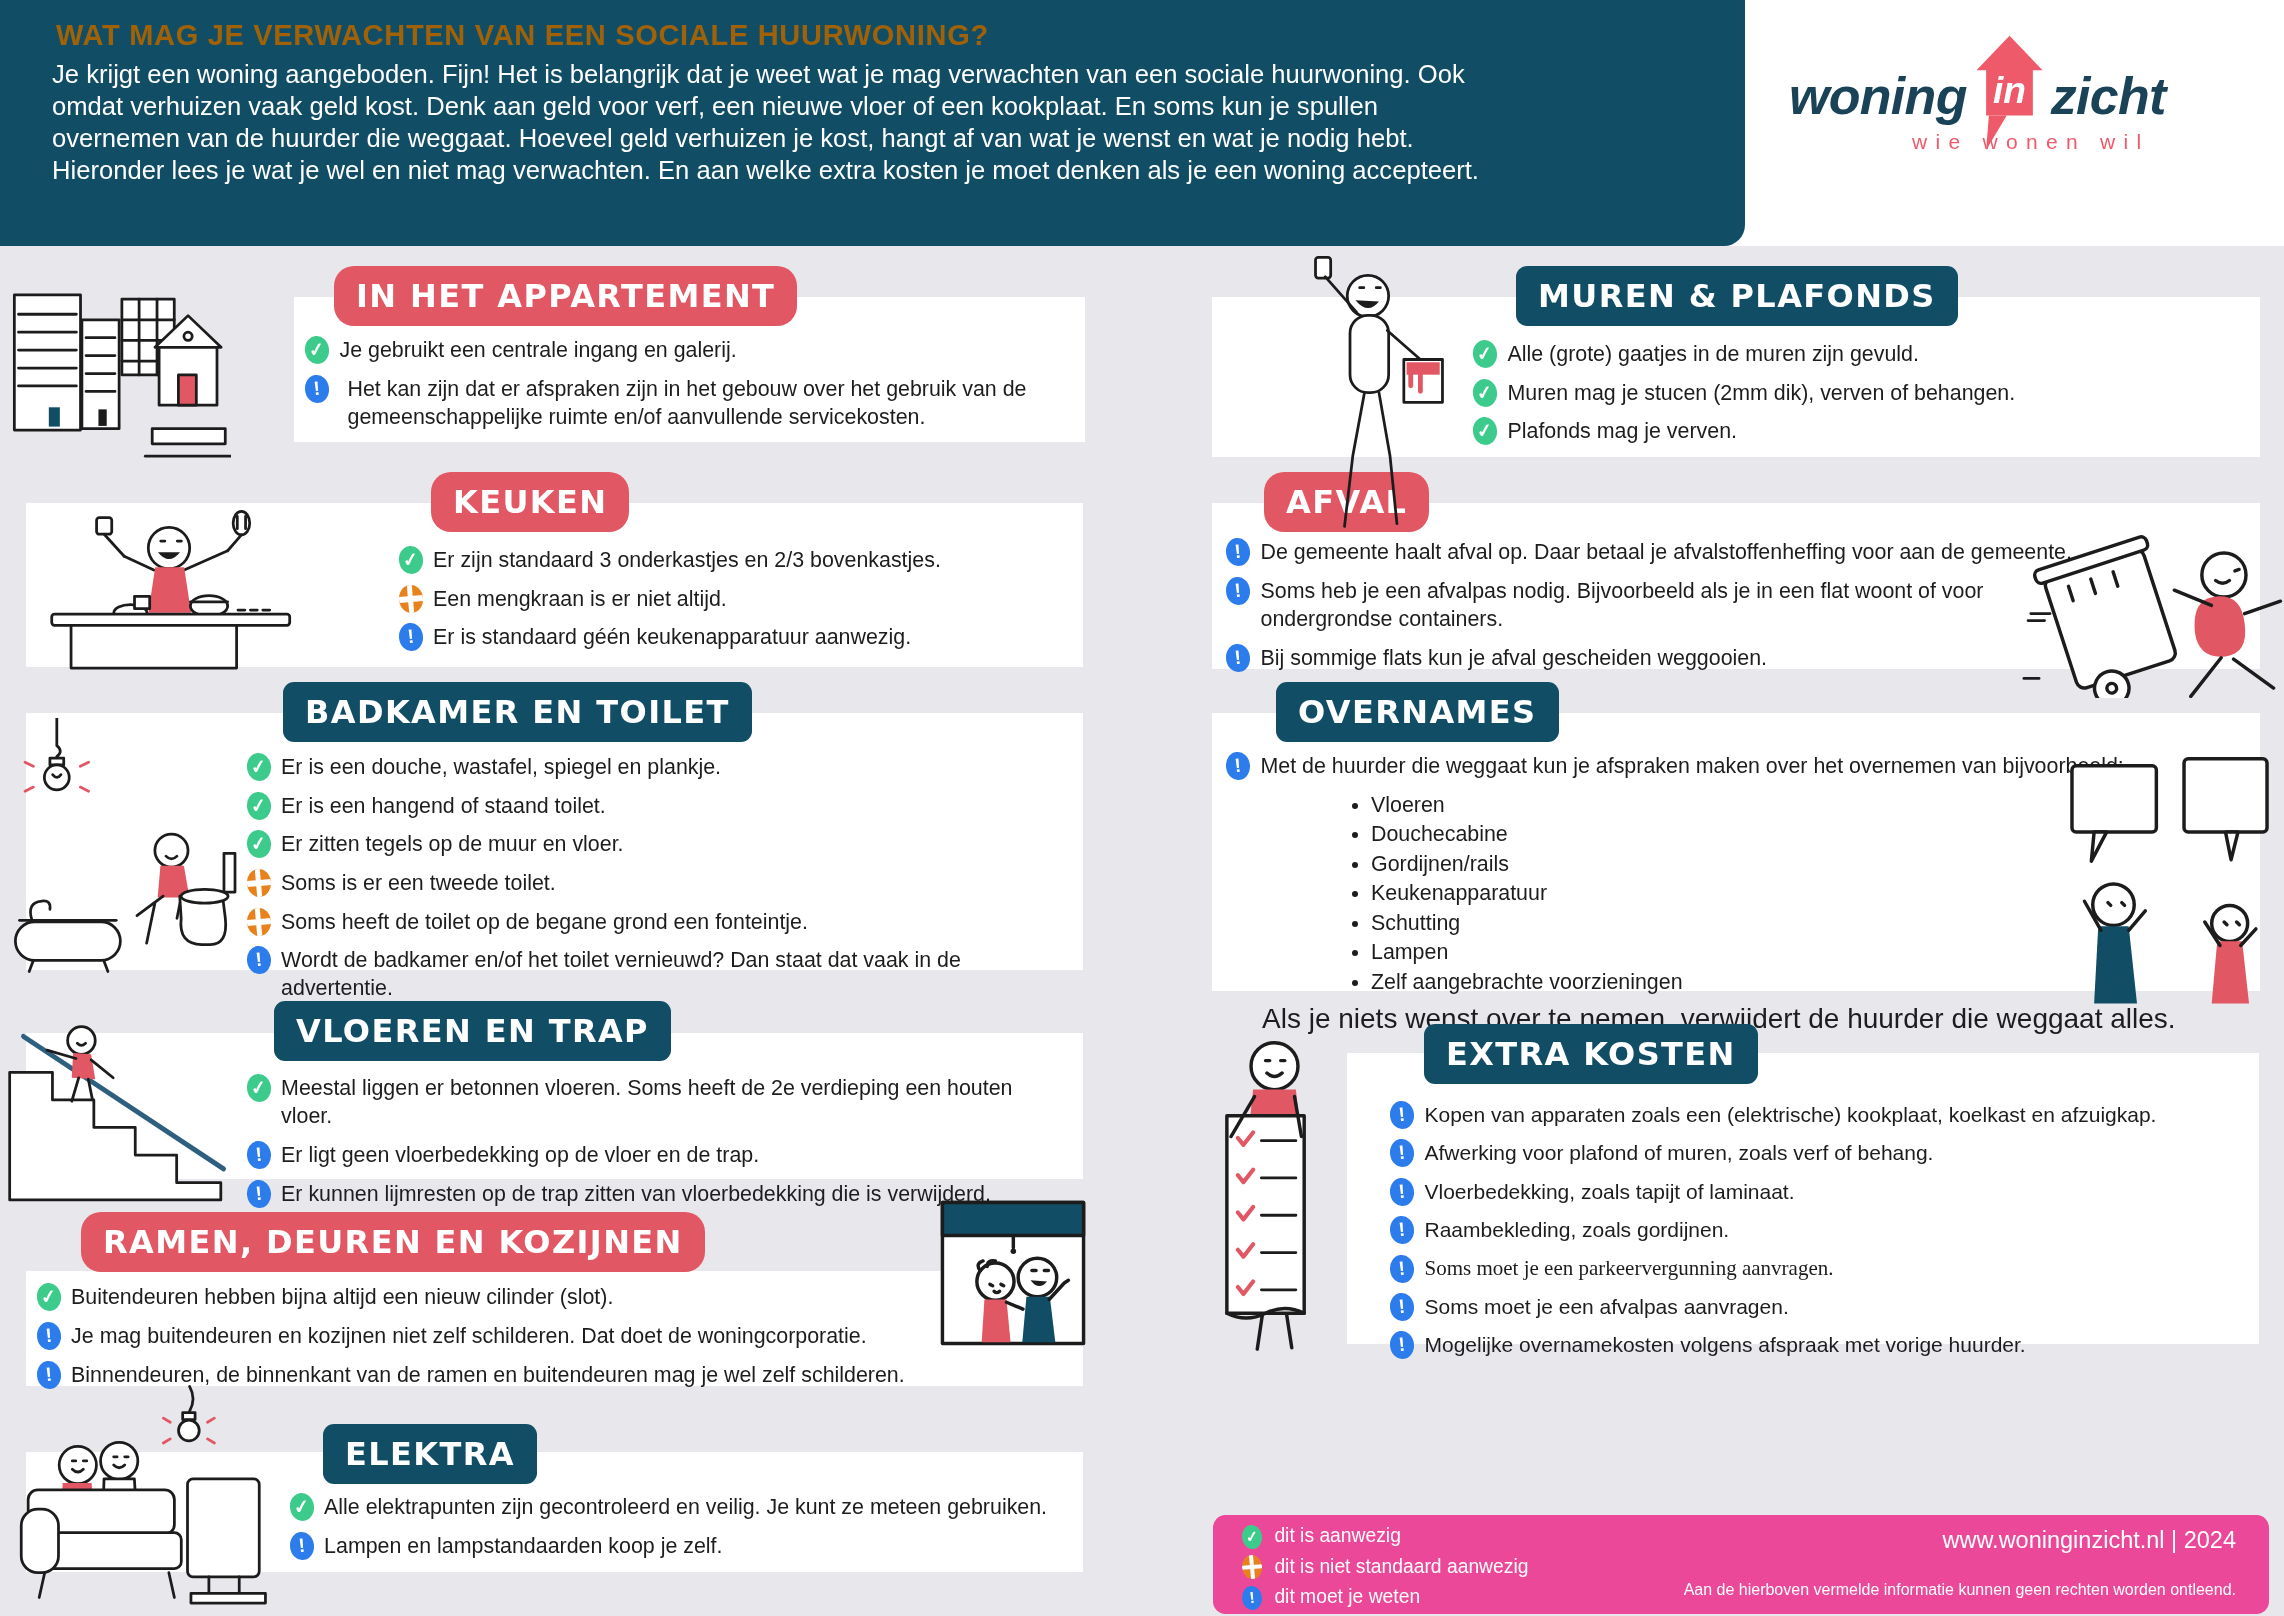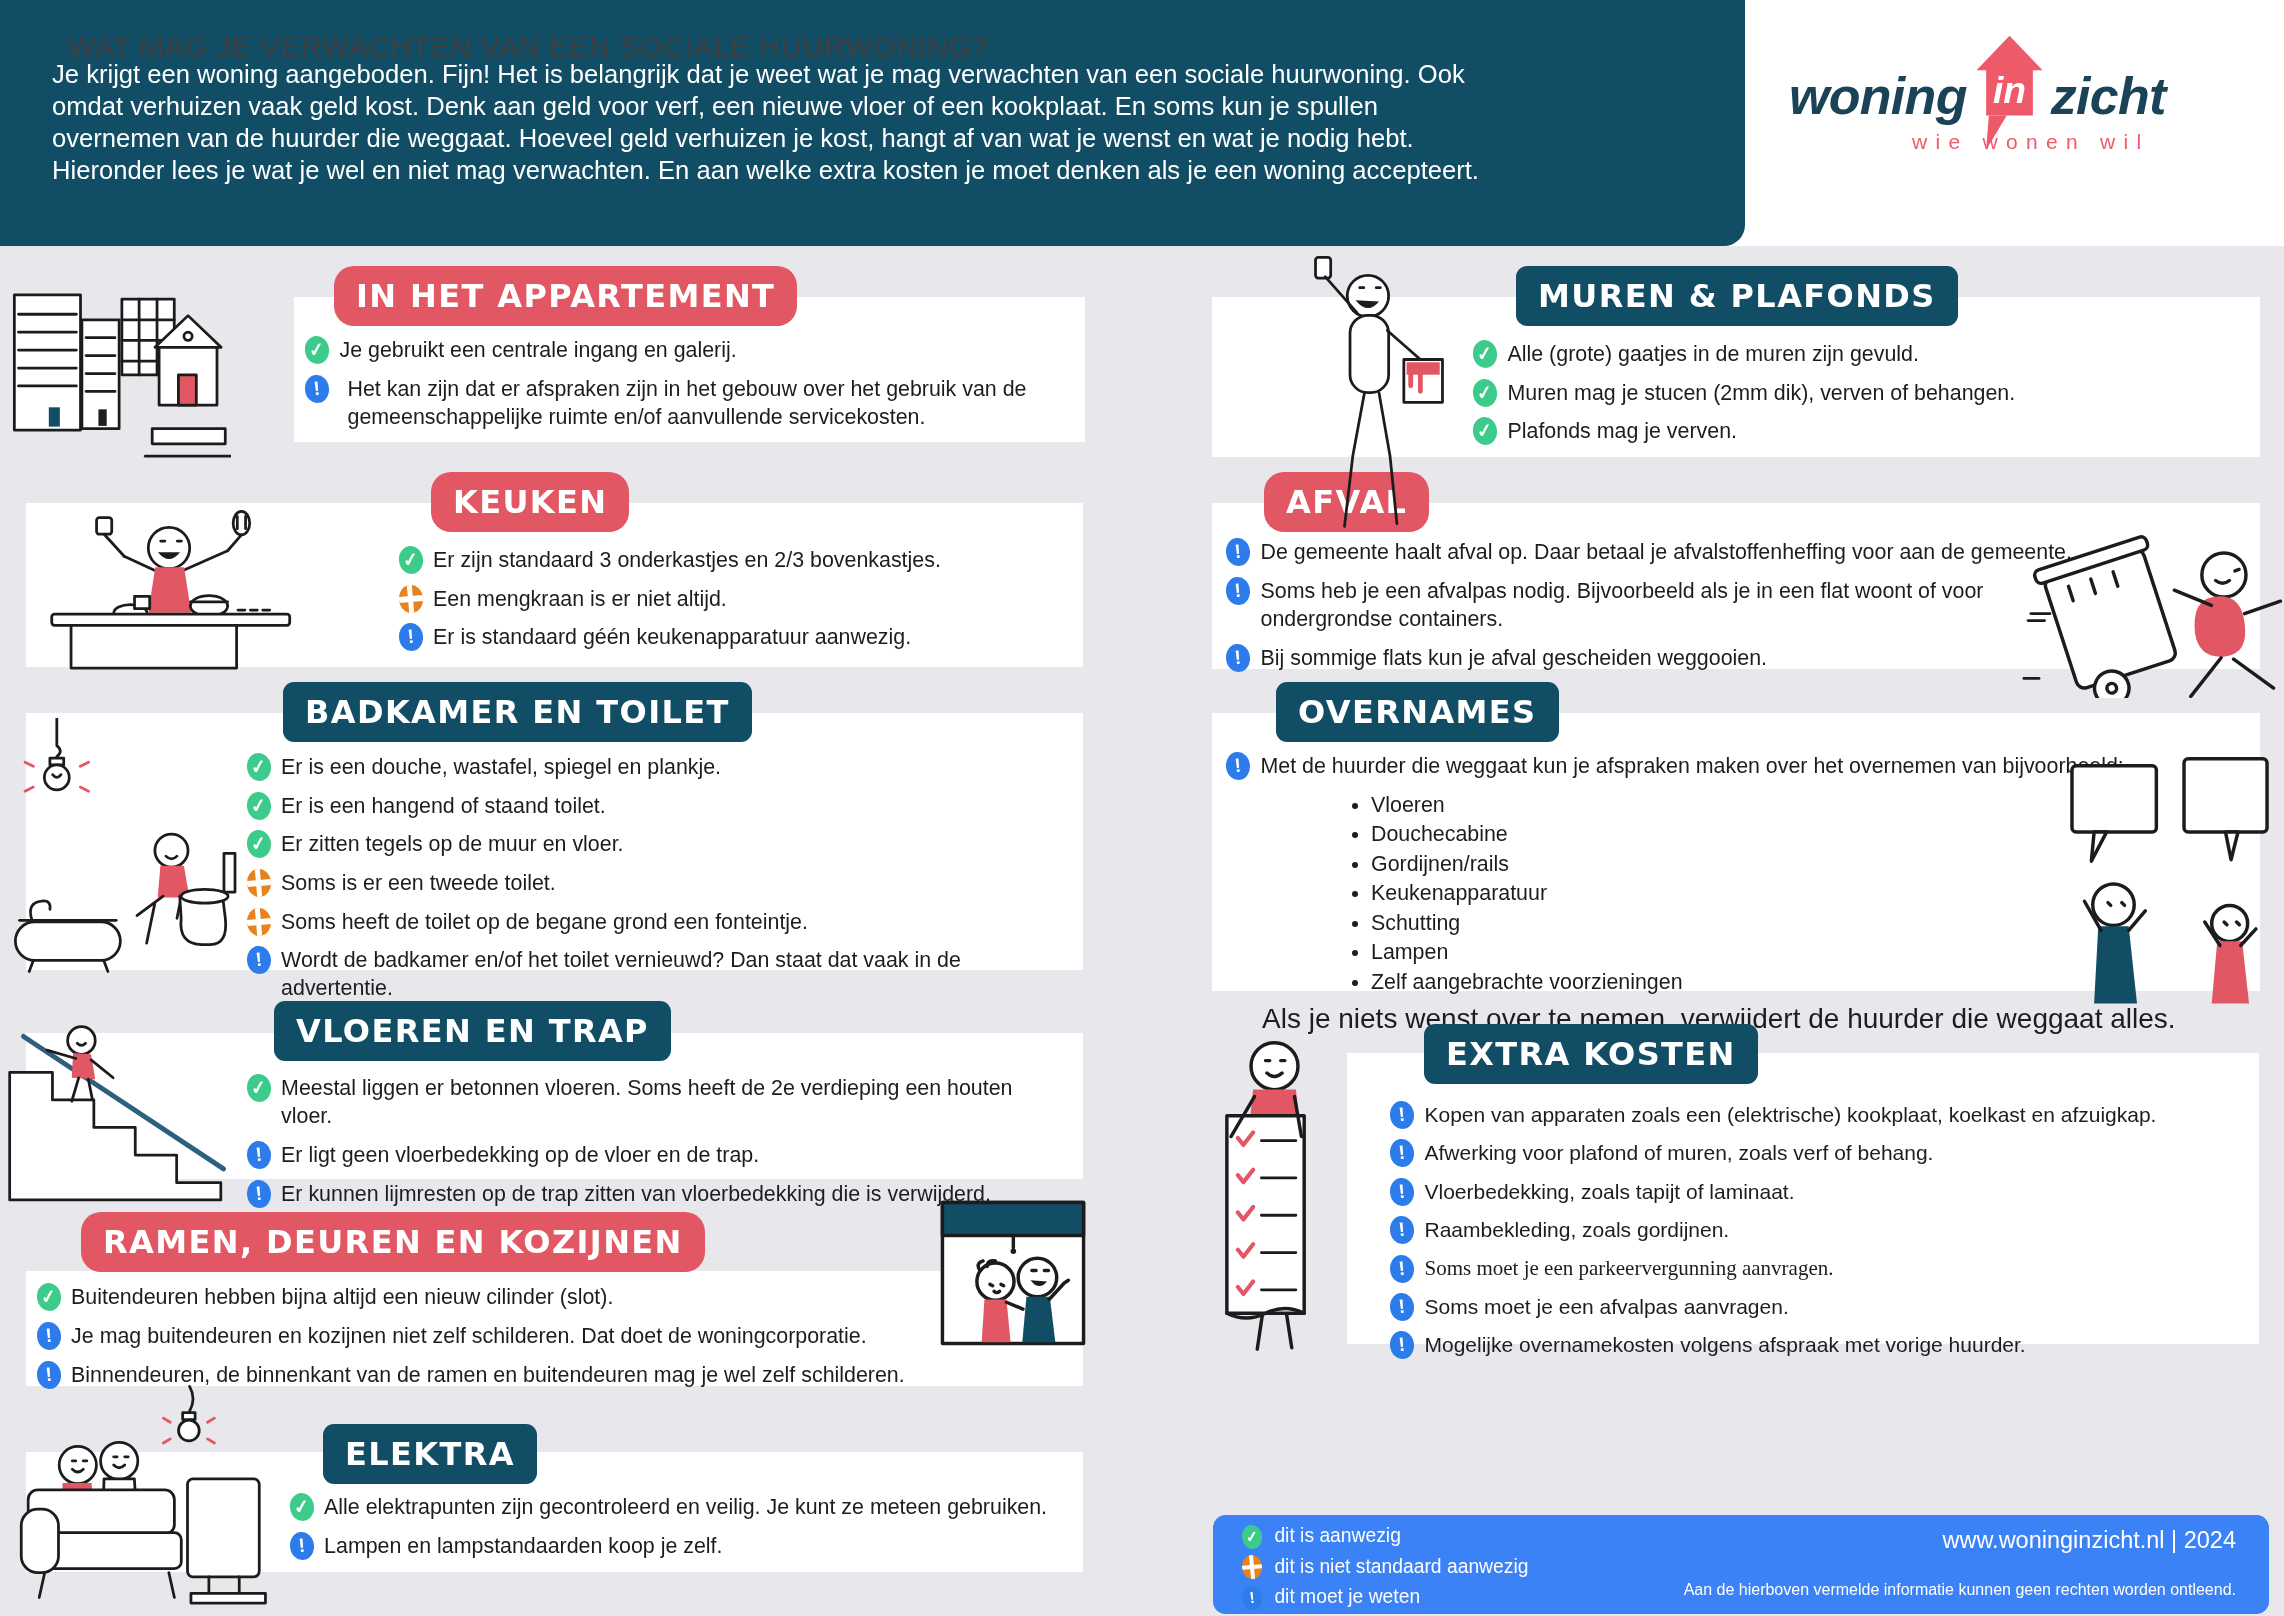--- a/index.html
+++ b/index.html
@@ -3,21 +3,21 @@
 <meta charset="utf-8">
 <style>
   html,body{margin:0;padding:0;}
   body{
     width:2284px;height:1616px;position:relative;overflow:hidden;
     background:#E8E7EC;font-family:"Liberation Sans",sans-serif;color:#1d1d1f;
   }
   
   .header{position:absolute;left:0;top:0;width:2284px;height:246px;background:#ffffff;}
   .header-teal{position:absolute;left:0;top:0;width:1745px;height:246px;background:#114E66;border-radius:0 0 21px 0;}
-  .header-title{position:absolute;left:52px;top:15px;margin:16px;color:#404040;font-size:29px;font-weight:normal;letter-spacing:0.7px;}
+  .header-title{position:absolute;left:52px;top:15px;margin:4px;color:#a16207;font-size:29px;font-weight:bold;letter-spacing:0.7px;}
   .header-intro{position:absolute;left:52px;top:58px;color:#fff;font-size:25.6px;line-height:32px;font-weight:400;}
   
   .logo{position:absolute;left:1789px;top:66px;width:470px;}
   .logo-row{display:flex;font-style:italic;}
   .logo-word{font-size:52px;font-weight:bold;color:#1B4357;letter-spacing:-0.7px;}
   .logo-house{width:77px;height:119px;margin:-32px 2.8px 0 4.1px;position:relative;flex:0 0 auto;}
   .logo-tagline{margin:-23.5px 0 0 123px;color:#EF5A6A;font-size:21px;letter-spacing:8.3px;white-space:nowrap;}
   
   .card{position:absolute;background:#ffffff;box-sizing:border-box;}
   .badge{position:absolute;padding:11px 22px;border-radius:11px;z-index:5;}
@@ -36,21 +36,21 @@
   .ic.plus{background:#E8821C;transform:rotate(-5deg);overflow:hidden;}
   .ic.plus::before{content:"";position:absolute;left:50%;top:0;width:5.5px;height:100%;margin-left:-2.8px;background:#fff;}
   .ic.plus::after{content:"";position:absolute;top:50%;left:0;height:5.5px;width:100%;margin-top:-2.8px;background:#fff;}
   ul.sub{list-style:disc;margin:1.4px 0 4.1px 0;padding-left:145px;}
   ul.sub li{font-size:21.4px;line-height:1.38;}
   .closing{margin:5.5px 0 0 36px;font-size:28px;}
   
   .illu{position:absolute;z-index:6;}
   .illu svg{display:block;}
   
-  .footer-box{position:absolute;left:1213px;top:1515px;width:1056px;height:99px;background:#3b82f6;border-radius:12.4px;z-index:4;
+  .footer-box{position:absolute;left:1213px;top:1515px;width:1056px;height:99px;background:#ec4899;border-radius:12.4px;z-index:4;
       box-sizing:border-box;padding:9.7px 33px 7px 29px;display:flex;justify-content:space-between;}
   .legend{display:flex;flex-direction:column;gap:7px;}
   .legend-row{display:flex;align-items:center;gap:12.4px;}
   .legend-row .ic{width:20px;height:23.5px;}
   .legend-row .ic.check::after{font-size:15px;}
   .legend-row .ic.info::after{font-size:16px;}
   .legend-row .ic.plus::before{width:4.1px;margin-left:-2.1px;}
   .legend-row .ic.plus::after{height:4.1px;margin-top:-2.1px;}
   .legend-row span{color:#fff;font-size:19.3px;}
   .footer-right{display:flex;flex-direction:column;align-items:flex-end;justify-content:space-between;padding:2.8px 0 8.3px 0;}

